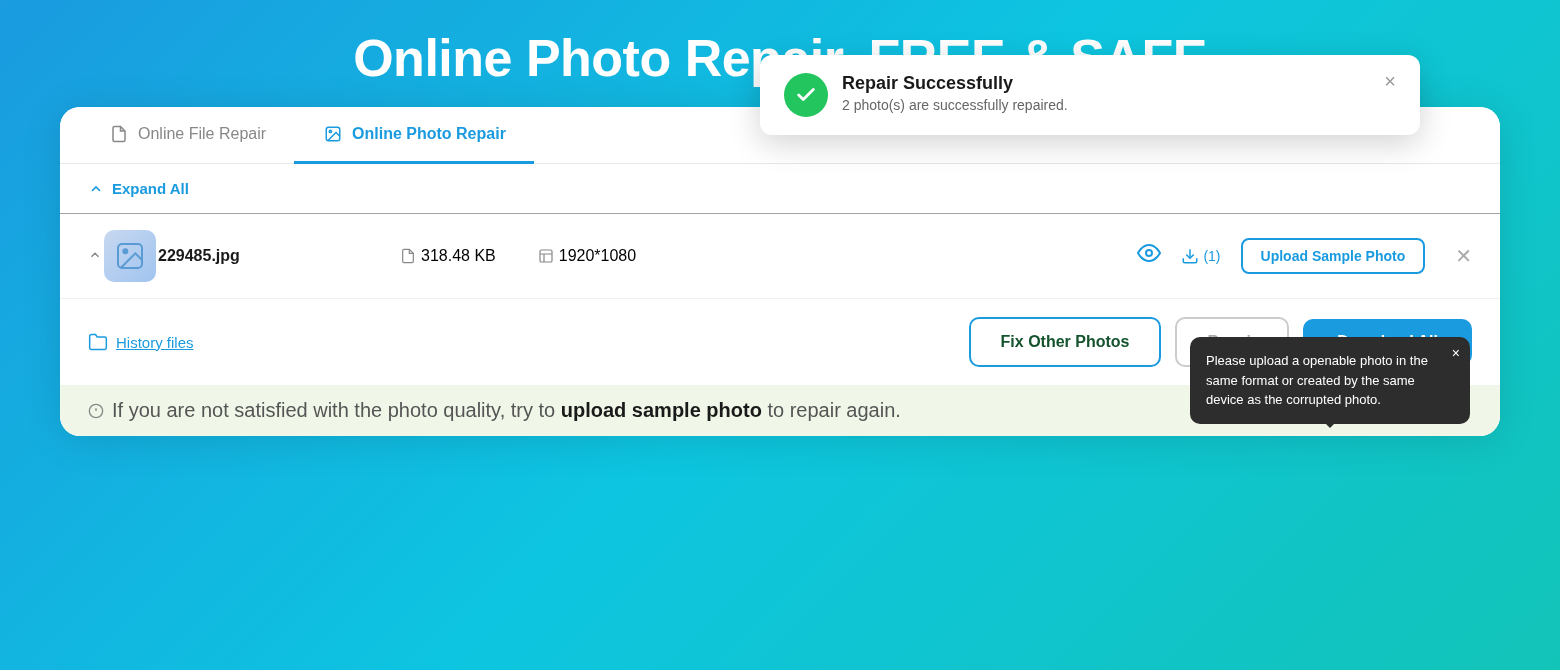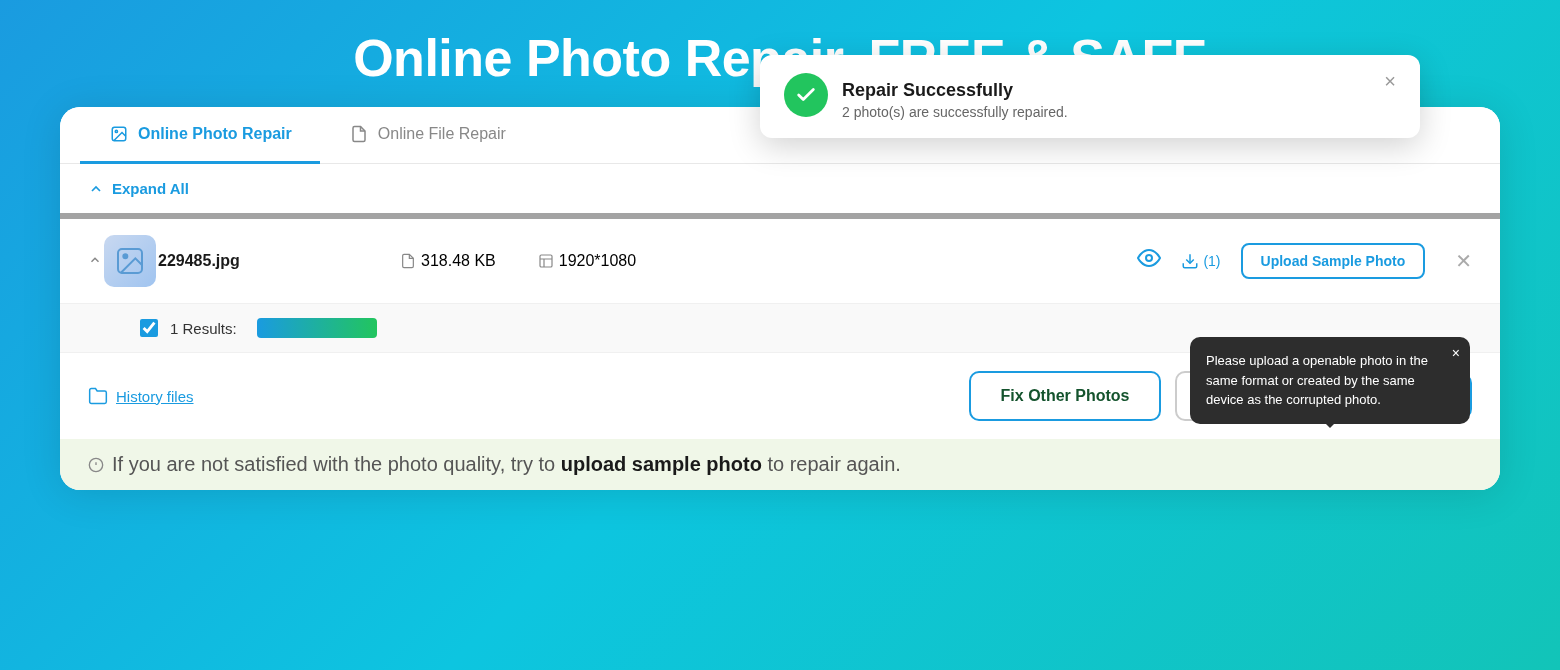--- a/index.html
+++ b/index.html
@@ -60,21 +60,20 @@
     }
 
     .notification-content {
       flex: 1;
     }
 
     .notification-title {
       font-size: 18px;
       font-weight: 700;
       color: #1a1a1a;
-      margin-top: 7px;
     }
 
     .notification-sub {
       font-size: 14px;
       color: #666;
       margin-top: 3px;
     }
 
     .notification-close {
       background: none;
@@ -137,21 +136,21 @@
     
     .expand-all-row {
       padding: 16px 28px;
       display: flex;
       align-items: center;
       gap: 8px;
       color: #1a9be0;
       font-weight: 600;
       font-size: 15px;
       cursor: pointer;
-      border-bottom: 6px solid #a3a3a3;
+      border-bottom: 1px solid #a3a3a3;
     }
 
     
     .file-row {
       padding: 16px 28px;
       display: flex;
       align-items: center;
       gap: 2px;
       border-bottom: 1px solid #f0f0f0;
       background: #fff;
@@ -394,39 +393,39 @@
 </div>
 
 <div class="main-card">
 
   <div class="tooltip">
     <button class="tooltip-close">×</button>
     <span>Please upload a openable photo in the same format or created by the same device as the corrupted photo.</span>
   </div>
 
   <div class="tabs">
+    <div class="tab">
+      <span class="tab-icon">
+        <svg width="18" height="18" viewBox="0 0 24 24" fill="none" stroke="#888" stroke-width="2">
+          <path d="M14 2H6a2 2 0 0 0-2 2v16a2 2 0 0 0 2 2h12a2 2 0 0 0 2-2V8z"></path>
+          <polyline points="14 2 14 8 20 8"></polyline>
+        </svg>
+      </span>
+      <span>Online File Repair</span>
+    </div>
     <div class="tab active">
       <span class="tab-icon">
         <svg width="18" height="18" viewBox="0 0 24 24" fill="none" stroke="#1a9be0" stroke-width="2">
           <rect x="3" y="3" width="18" height="18" rx="3"></rect>
           <circle cx="8.5" cy="8.5" r="1.5"></circle>
           <polyline points="21 15 16 10 5 21"></polyline>
         </svg>
       </span>
       <span>Online Photo Repair</span>
     </div>
-    <div class="tab">
-      <span class="tab-icon">
-        <svg width="18" height="18" viewBox="0 0 24 24" fill="none" stroke="#888" stroke-width="2">
-          <path d="M14 2H6a2 2 0 0 0-2 2v16a2 2 0 0 0 2 2h12a2 2 0 0 0 2-2V8z"></path>
-          <polyline points="14 2 14 8 20 8"></polyline>
-        </svg>
-      </span>
-      <span>Online File Repair</span>
-    </div>
   </div>
 
   <div class="expand-all-row">
     <svg width="16" height="16" viewBox="0 0 24 24" fill="none" stroke="#1a9be0" stroke-width="2.5">
       <polyline points="18 15 12 9 6 15"></polyline>
     </svg>
     <span>Expand All</span>
   </div>
 
   <div class="file-row">
@@ -478,25 +477,20 @@
         </svg>
         <span>(1)</span>
       </div>
 
       <button class="upload-sample-btn">Upload Sample Photo</button>
 
       <span class="file-close">✕</span>
     </div>
   </div>
 
-  <div class="results-row">
-    <input type="checkbox" class="results-checkbox" checked="" style="">
-    <span class="results-label">1 Results:</span>
-    <div class="results-bar"></div>
-  </div>
 
   <div class="bottom-bar">
     <div class="history-link">
       <svg width="20" height="20" viewBox="0 0 24 24" fill="none" stroke="#1a9be0" stroke-width="1.8">
         <path d="M22 19a2 2 0 0 1-2 2H4a2 2 0 0 1-2-2V5a2 2 0 0 1 2-2h5l2 3h9a2 2 0 0 1 2 2z"></path>
       </svg>
       <span>History files</span>
     </div>
 
     <div class="bottom-actions">

